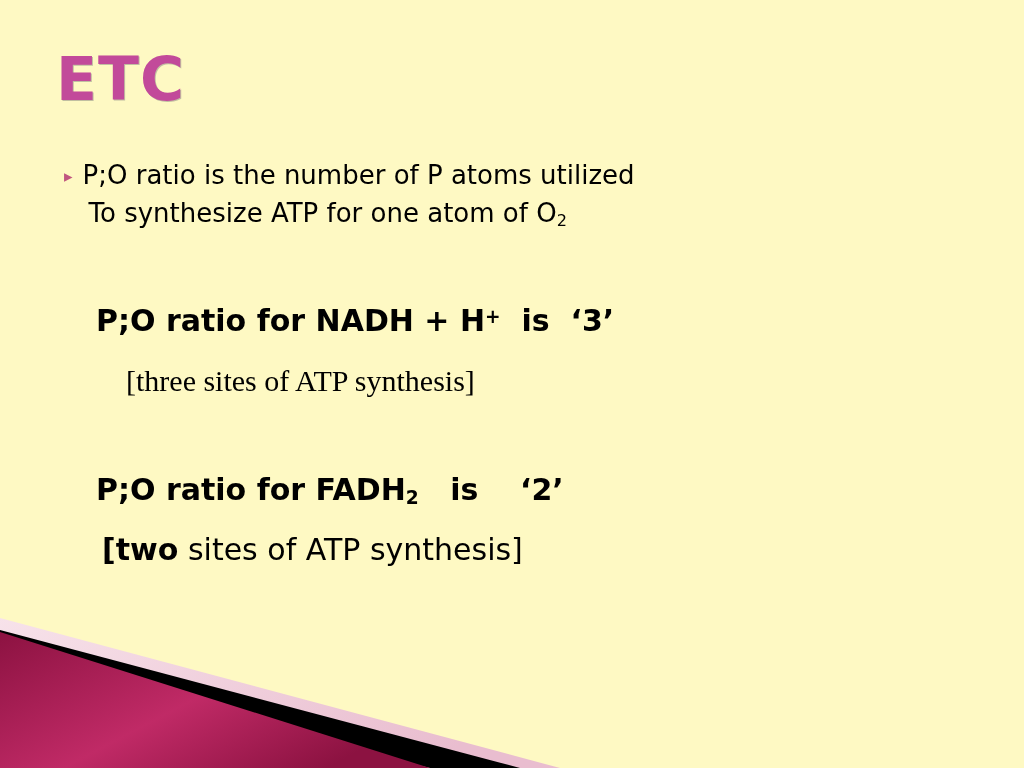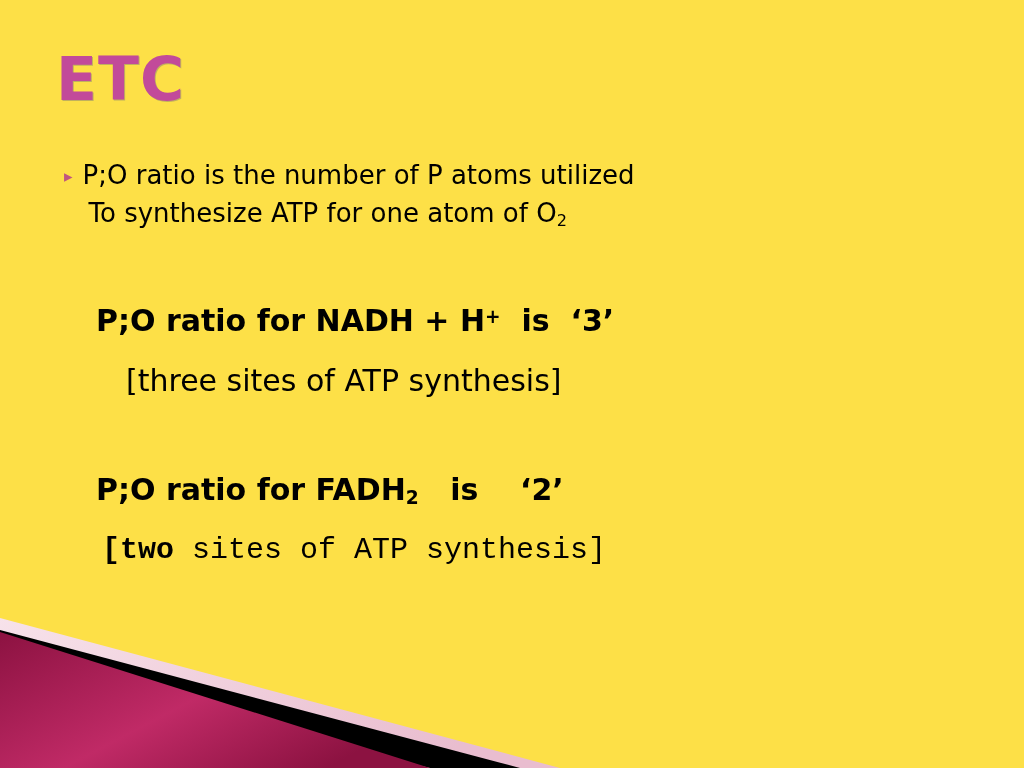--- a/index.html
+++ b/index.html
@@ -12,21 +12,21 @@
     background: #ffffff;
     font-family: "DejaVu Sans", "Liberation Sans", sans-serif;
     overflow: hidden;
     position: relative;
   }
   .slide {
     position: absolute;
     inset: 0;
     width: 1024px;
     height: 768px;
-    background: #fde047;
+    background: #fef9c3;
     overflow: hidden;
   }
   .slide-title {
     position: absolute;
     left: 56px;
     top: 46px;
     font-size: 60px;
     font-weight: bold;
     color: #c24a9a;
     letter-spacing: 1px;
@@ -75,24 +75,24 @@
     height: 50px;
   }
   .gap-md {
     height: 48px;
   }
   .indent-1 {
     padding-left: 32px;
   }
   .indent-2 {
     padding-left: 62px;
+    font-family: Liberation Serif, serif;
   }
   .indent-3 {
     padding-left: 38px;
-    font-family: Liberation Mono, monospace;
   }
   .bold {
     font-weight: bold;
   }
   sub {
     font-size: 0.62em;
     vertical-align: -0.22em;
   }
   sup {
     font-size: 0.62em;

